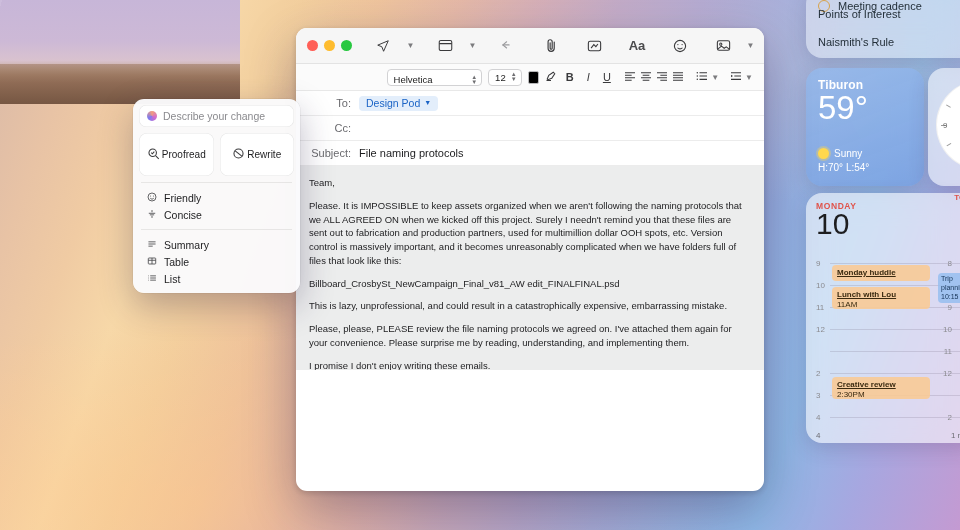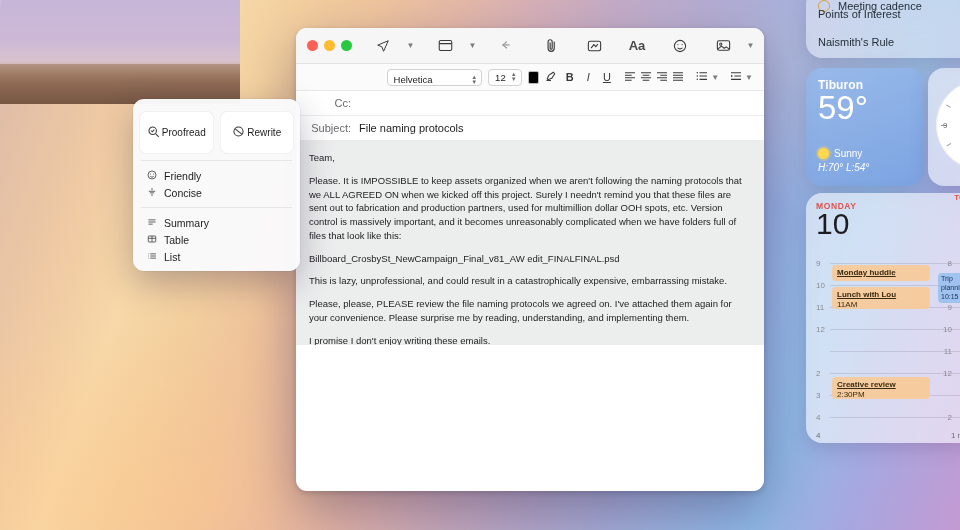--- a/index.html
+++ b/index.html
@@ -67,21 +67,21 @@
 
   .weather-widget {
     left: 806px; top: 68px; width: 118px; height: 118px;
     background: linear-gradient(160deg, rgba(150,185,235,0.85), rgba(120,160,225,0.82));
     padding: 10px 12px; color: #fff;
   }
   .weather-city { font-size: 12px; font-weight: 600; letter-spacing: .1px; }
   .weather-temp { font-size: 33px; font-weight: 300; line-height: 1.05; margin-top: -1px; }
   .weather-cond { display:flex; align-items:center; gap:5px; font-size:10px; margin-top: 22px; }
   .sun-ico { width:11px; height:11px; border-radius:50%; background:#ffd84d; box-shadow:0 0 0 2px rgba(255,216,77,0.35); flex:none;}
-  .weather-hl { font-size: 10px; margin-top: 3px; font-style: italic; }
+  .weather-hl { font-size: 10px; margin-top: 3px; }
 
   .clock-widget {
     left: 928px; top: 68px; width: 118px; height: 118px;
     background: rgba(255,255,255,0.55);
   }
   .clock-face {
     position:absolute; left:8px; top:12px; width:90px; height:90px; border-radius:50%;
     background:#fff; box-shadow: inset 0 0 0 1px rgba(0,0,0,0.06);
   }
   .clock-face .tick { position:absolute; left:50%; top:4px; width:1px; height:5px; background:#999; transform-origin: 1px 41px; }
@@ -423,20 +423,27 @@
         <svg width="12" height="10" viewBox="0 0 14 12" stroke="#3a3a3c" stroke-width="1.3">
             <path d="M1 2h12M5 6h8M1 10h12"></path>
             <path d="M1 4.6l2.4 1.4L1 7.4z" fill="#3a3a3c" stroke="none"></path>
           </svg>
       </div>
       <span class="chev">▼</span>
     </div>
   </div>
 
   <div class="hdr-row">
+    <span class="hdr-label">To:</span>
+    <span class="token">
+      <span>Design Pod</span>
+      <span class="tchev">▼</span>
+    </span>
+  </div>
+  <div class="hdr-row">
     <span class="hdr-label">Cc:</span>
     <span></span>
   </div>
   <div class="hdr-row">
     <span class="hdr-label">Subject:</span>
     <span>File naming protocols</span>
   </div>
 
   <div class="mail-body">
     <p>Team,</p>
@@ -444,20 +451,24 @@
     <p>Billboard_CrosbySt_NewCampaign_Final_v81_AW edit_FINALFINAL.psd</p>
     <p>This is lazy, unprofessional, and could result in a catastrophically expensive, embarrassing mistake.</p>
     <p>Please, please, PLEASE review the file naming protocols we agreed on. I've attached them again for your convenience. Please surprise me by reading, understanding, and implementing them.</p>
     <p>I promise I don't enjoy writing these emails.</p>
 
   </div>
   <div class="mail-white"></div>
 </div>
 
 <div class="wt-popover">
+  <div class="wt-describe">
+    <span class="wt-sparkle"></span>
+    <span>Describe your change</span>
+  </div>
 
   <div class="wt-pairs">
     <div class="wt-card">
       <span class="ci">
         <svg width="13" height="13" viewBox="0 0 16 16" fill="none" stroke="#3a3a3c" stroke-width="1.3">
             <circle cx="7" cy="7" r="4.6"></circle>
             <path d="M10.5 10.5L14.5 14.5"></path>
             <path d="M5.2 7l1.4 1.4L9 5.8"></path>
           </svg>
       </span>

